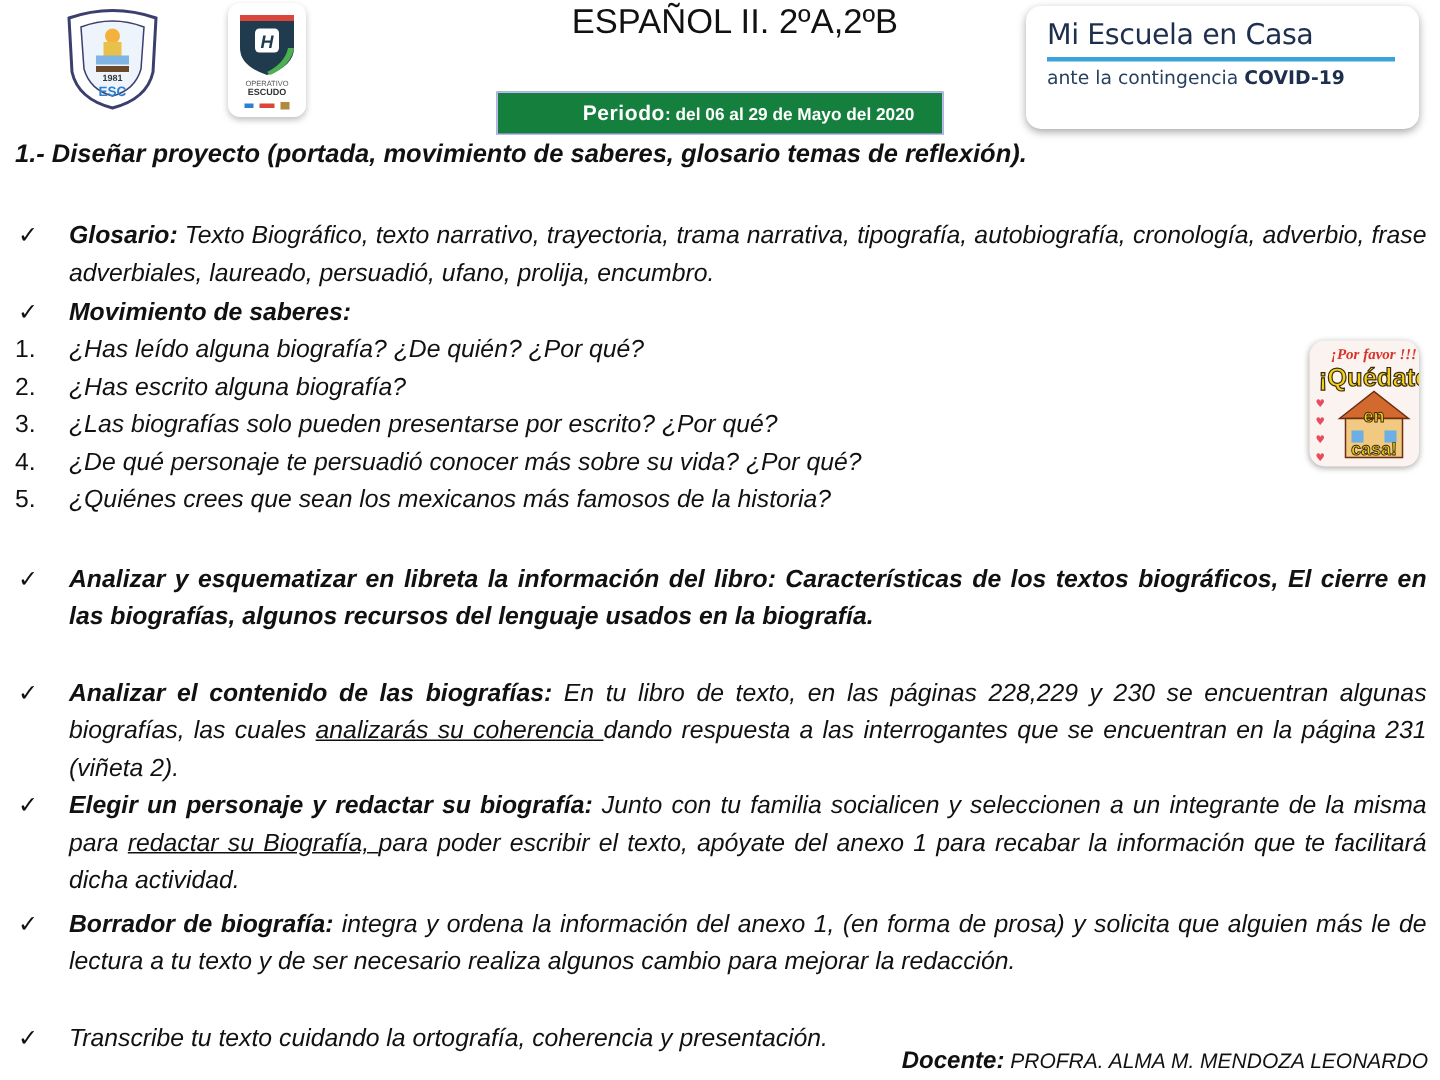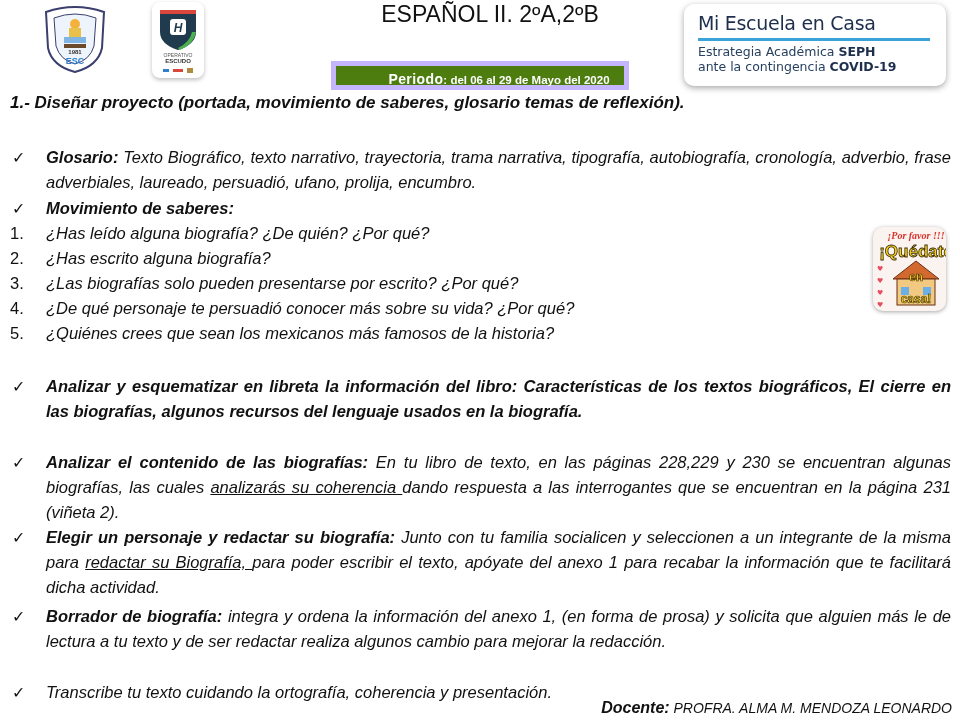--- a/index.html
+++ b/index.html
@@ -12,21 +12,21 @@
   .school-logo { left: 40px; top: 4px; width: 70px; height: 70px; }
   .escudo-logo { left: 152px; top: 2px; width: 52px; height: 76px; background: #fff; border-radius: 8px; box-shadow: 0 2px 4px rgba(0,0,0,0.25); }
   .mec-box { left: 684px; top: 4px; width: 262px; height: 82px; background: #fff; border-radius: 10px; box-shadow: 0 2px 6px rgba(0,0,0,0.35); padding: 8px 14px; }
   .mec-title { font-family: "DejaVu Sans", sans-serif; font-weight: normal; font-size: 19px; color: #1d2f4d; letter-spacing: -0.3px; }
   .mec-line { height: 3px; background: #3aa3d9; margin: 4px 0 3px; width: 232px; }
   .mec-sub { font-family: "DejaVu Sans", sans-serif; font-size: 12.5px; color: #27405f; line-height: 15px; }
   .mec-sub b { color: #1d2f4d; }
 
   
   .title { left: 320px; top: 0; width: 340px; text-align: center; font-size: 23px; line-height: 29px; color: #111; }
-  .period { left: 331px; top: 61px; width: 298px; height: 29px; background: #4d7c0f; border: 5px solid #c4b5fd; color: #fff; font-weight: bold; text-align: center; line-height: 27px; font-size: 11.5px; padding-left: 38px; }
+  .period { left: 331px; top: 61px; width: 298px; height: 29px; background: #15803d; border: 1px solid #c4b5fd; color: #fff; font-weight: bold; text-align: center; line-height: 27px; font-size: 11.5px; padding-left: 38px; }
   .period .lbl { font-size: 14px; letter-spacing: 0.4px; }
 
   
   .heading1 { left: 10px; top: 93px; font-size: 17px; font-weight: bold; font-style: italic; white-space: nowrap; }
   .para { font-size: 16.5px; font-style: italic; line-height: 25px; }
   .para b { font-weight: bold; }
   .check { position: absolute; left: 12px; font-style: normal; font-size: 16px; }
   .block { position: absolute; left: 46px; width: 905px; text-align: justify; }
   .num { position: absolute; left: 10px; font-style: normal; font-size: 16.5px; }
   .numtext { position: absolute; left: 46px; white-space: nowrap; }
@@ -72,21 +72,20 @@
 </div>
 
 <div class="abs period">
   <span class="lbl">Periodo</span><span>:</span>
   <span>del 06 al 29 de Mayo del 2020</span>
 </div>
 
 <div class="abs mec-box">
   <div class="mec-title">Mi Escuela en Casa</div>
   <div class="mec-line"></div>
-  <div class="mec-sub"><span>Estrategia Académica </span><b>SEPH</b></div>
   <div class="mec-sub"><span>ante la contingencia </span><b>COVID-19</b></div>
 </div>
 
 <div class="abs heading1">1.- Diseñar proyecto (portada, movimiento de saberes, glosario temas de reflexión).</div>
 
 <div class="para">
   <span class="check" style="top:145px;">✓</span>
   <div class="block" style="top:145px;"><b>Glosario:</b><span> Texto Biográfico, texto narrativo, trayectoria, trama narrativa,  tipografía, autobiografía, cronología, adverbio, frase  adverbiales, laureado, persuadió, ufano, prolija, encumbro.</span></div>
 </div>
 
@@ -139,21 +138,21 @@
   <div class="block" style="top:450px;"><b>Analizar el contenido de las biografías:</b><span> En tu libro de texto, en las páginas    228,229 y 230 se encuentran algunas biografías,  las cuales </span><span class="u">analizarás su  coherencia </span><span> dando respuesta a las interrogantes que se encuentran en la página  231 (viñeta 2).</span></div>
 </div>
 
 <div class="para">
   <span class="check" style="top:525px;">✓</span>
   <div class="block" style="top:525px;"><b> Elegir un personaje y redactar su biografía:</b><span> Junto con tu familia socialicen y seleccionen a un integrante de la misma   para </span><span class="u">redactar su Biografía,  </span><span>para poder escribir el texto, apóyate del anexo 1 para recabar la información que te facilitará  dicha actividad.</span></div>
 </div>
 
 <div class="para">
   <span class="check" style="top:604px;">✓</span>
-  <div class="block" style="top:604px;"><b>Borrador de biografía:</b><span> integra y ordena  la información del anexo 1, (en forma de prosa) y solicita que alguien más le de lectura a tu texto y de ser    redactar realiza algunos  cambio para mejorar la redacción.</span></div>
+  <div class="block" style="top:604px;"><b>Borrador de biografía:</b><span> integra y ordena  la información del anexo 1, (en forma de prosa) y solicita que alguien más le de lectura a tu texto y de ser    necesario realiza algunos  cambio para mejorar la redacción.</span></div>
 </div>
 
 <div class="para">
   <span class="check" style="top:680px;">✓</span>
   <div class="block" style="top:680px;"> Transcribe tu texto cuidando la ortografía,  coherencia y presentación.</div>
 </div>
 
 <div class="abs docente">
   <b>Docente:</b><span> PROFRA. ALMA M. MENDOZA LEONARDO</span>
 </div>

